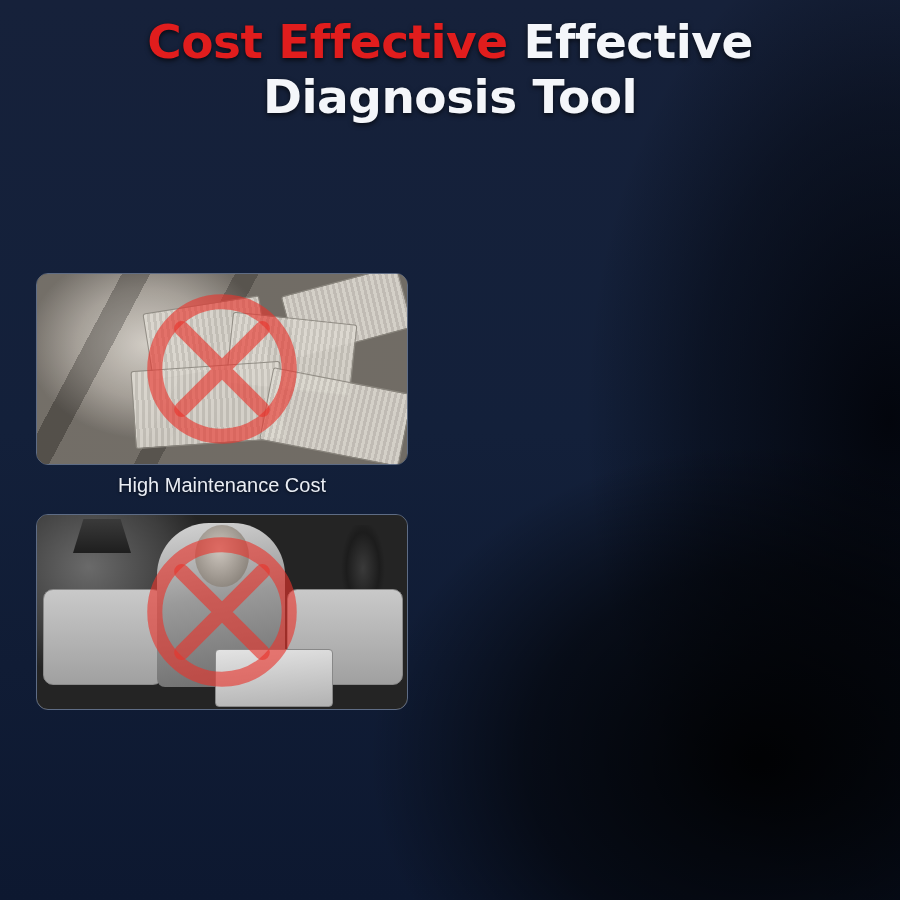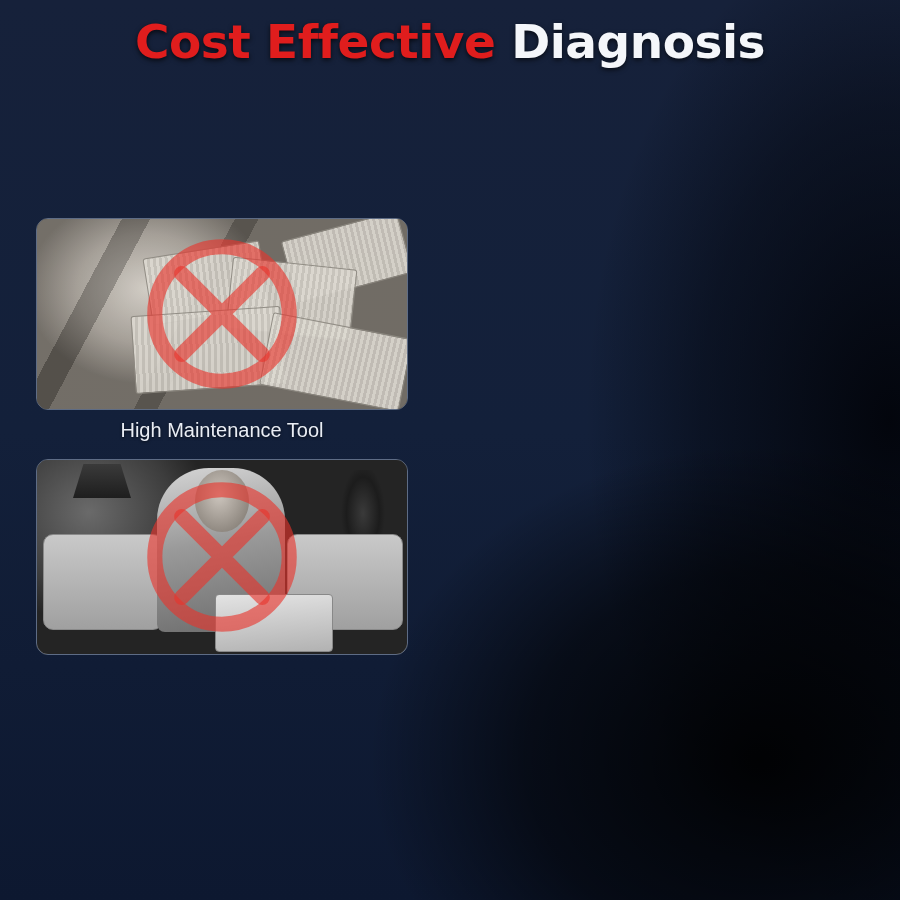--- a/index.html
+++ b/index.html
@@ -194,43 +194,44 @@
   }
 </style>
 </head>
 <body>
 
 <div id="page">
 
   <div class="title-block">
     <div class="title-line">
       <span class="title-red">Cost Effective</span>
-      <span>Diagnosis</span>
+      <span>Effective</span>
     </div>
+    <div class="title-line">Diagnosis Tool</div>
   </div>
 
   <div class="left-col">
 
     <div class="pain-card">
       <div class="photo-frame photo-1">
         <div class="ph-money">
           <div class="bill b5"></div>
             <div class="bill b1"></div>
             <div class="bill b2"></div>
           <div class="bill b3"></div>
             <div class="bill b4"></div>
         </div>
         <div class="ban">
           <svg width="168" height="168" viewBox="0 0 100 100">
             <circle cx="50" cy="50" r="40" fill="none" stroke="#e8342c" stroke-width="9" stroke-opacity="0.62" stroke-linecap="round"></circle>
             <path d="M26 26 L74 74 M74 26 L26 74" stroke="#e8342c" stroke-width="9" stroke-opacity="0.62" stroke-linecap="round"></path>
           </svg>
         </div>
       </div>
-      <div class="pain-caption">High Maintenance Tool</div>
+      <div class="pain-caption">High Maintenance Cost</div>
     </div>
 
 
     <div class="pain-card">
       <div class="photo-frame photo-3">
         <div class="ph-sofa">
           <div class="lamp"></div>
             <div class="plant"></div>
           <div class="cushion c1"></div>
             <div class="cushion c2"></div>

